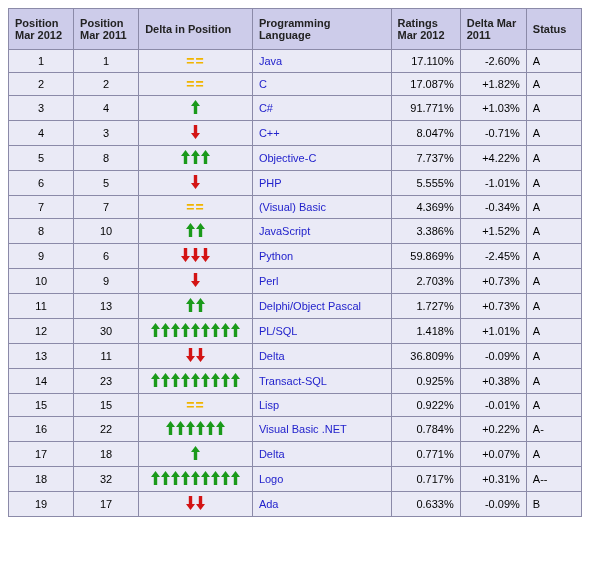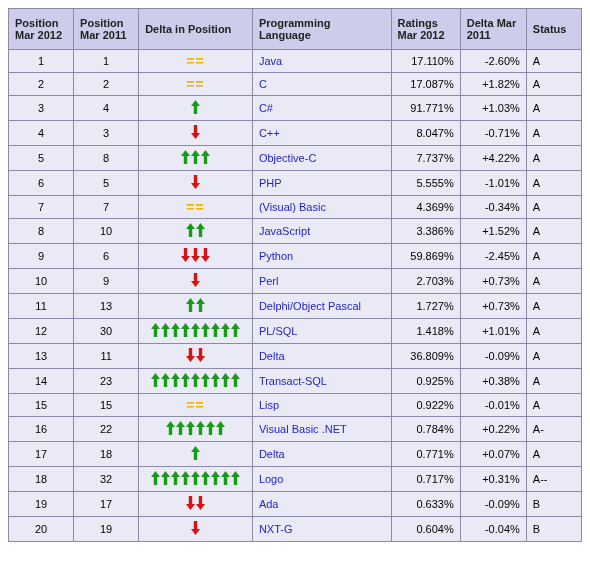--- a/index.html
+++ b/index.html
@@ -402,27 +402,14 @@
             </svg>
             <svg width="9" height="14" viewBox="0 0 9 14">
               <path d="M4.5 14 L0 8 L2.8 8 L2.8 0 L6.2 0 L6.2 8 L9 8 Z" fill="#d31414"></path>
             </svg>
           </span></td>
         <td><a class="lang-link">Ada</a></td>
         <td class="right">0.633%</td>
         <td class="right">-0.09%</td>
         <td>B</td>
       </tr>
-      <tr>
-        <td class="center">20</td>
-        <td class="center">19</td>
-        <td class="center"><span class="arrows">
-            <svg width="9" height="14" viewBox="0 0 9 14">
-              <path d="M4.5 14 L0 8 L2.8 8 L2.8 0 L6.2 0 L6.2 8 L9 8 Z" fill="#d31414"></path>
-            </svg>
-          </span></td>
-        <td><a class="lang-link">NXT-G</a></td>
-        <td class="right">0.604%</td>
-        <td class="right">-0.04%</td>
-        <td>B</td>
-      </tr>
     </tbody>
 </table>
 
 </body></html>

